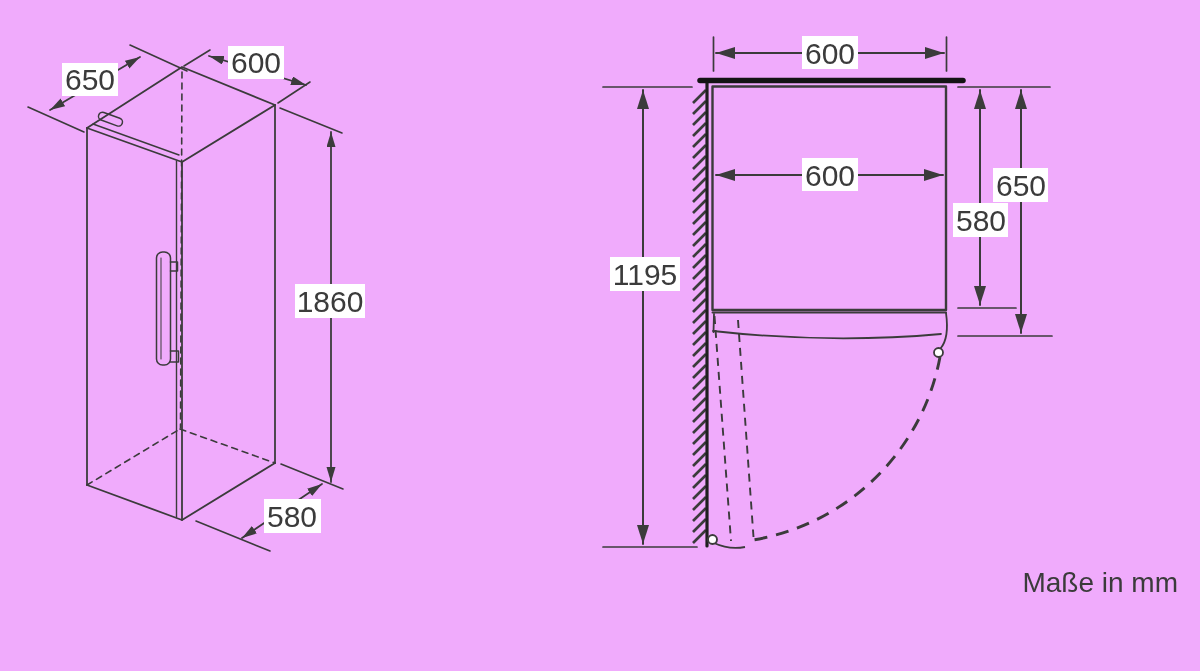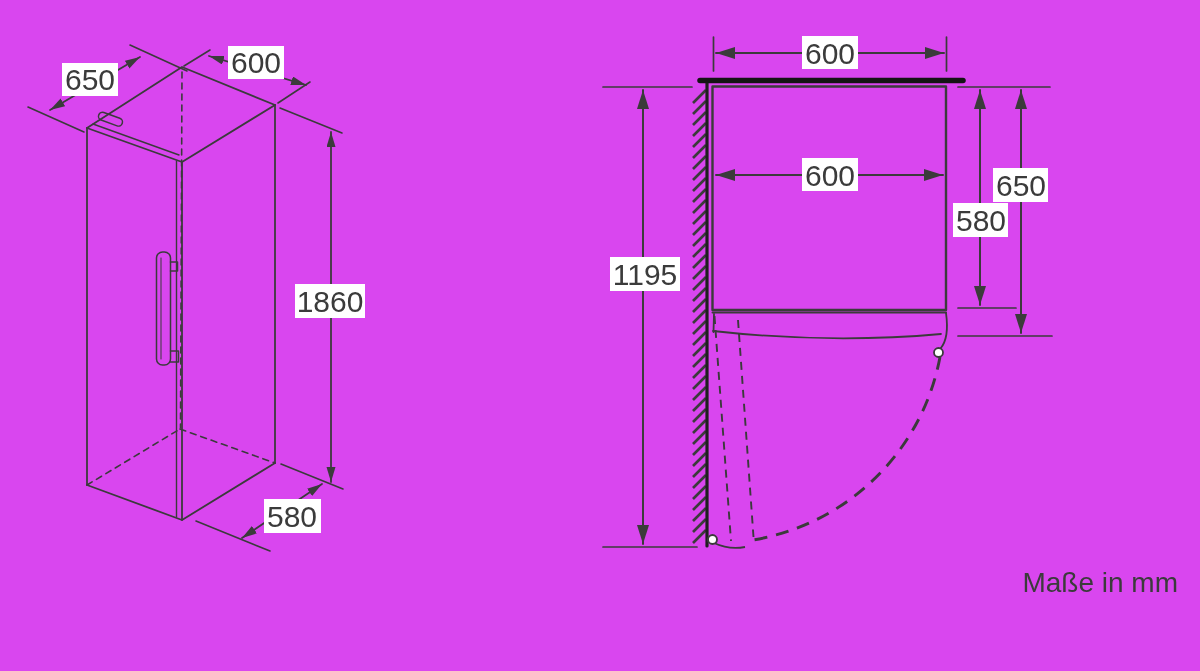--- a/index.html
+++ b/index.html
@@ -1,19 +1,19 @@
 <!DOCTYPE html>
 <html><head>
 <meta charset="utf-8">
 <style>
   html,body{margin:0;padding:0;background:#ffffff;}
   #stage{
     position:relative;
     width:1200px;height:671px;
-    background:#d946ef;
+    background:#f0abfc;
     overflow:hidden;
     font-family:"Liberation Sans", sans-serif;
   }
   svg text{
     font-family:"Liberation Sans", sans-serif;
     fill:#3b3b3b;
   }
   .dim-label{font-size:30px;}
   .caption{font-size:28px;}
 </style>

